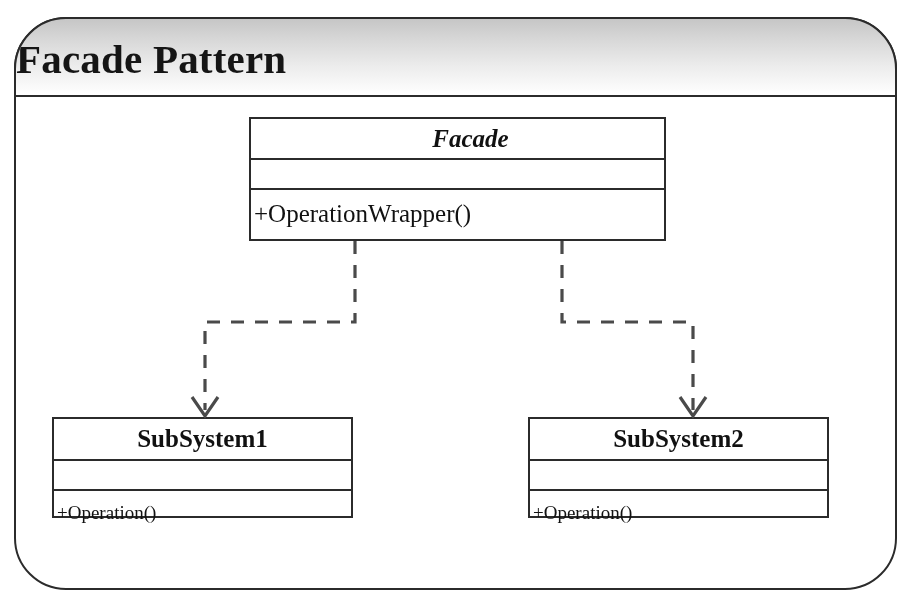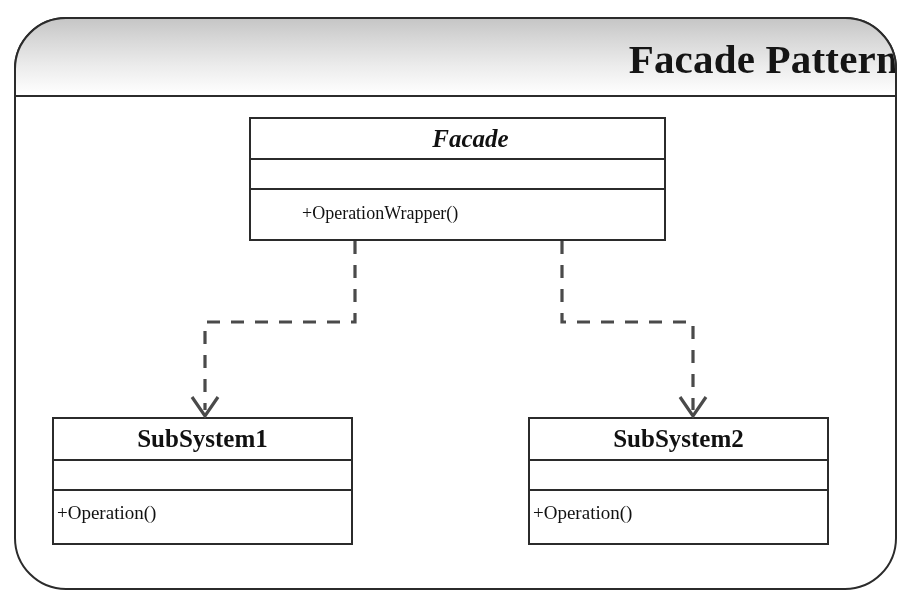--- a/index.html
+++ b/index.html
@@ -41,21 +41,21 @@
     background: linear-gradient(to bottom, #c6c6c6 0%, #d8d8d8 28%, #ececec 62%, #fbfbfb 92%, #ffffff 100%);
     overflow: hidden;
   }
   .frame-title {
     position: absolute;
     left: 0;
     top: 0;
     width: 883px;
     height: 80px;
     line-height: 80px;
-    text-align: right;
+    text-align: left;
     font-size: 41px;
     font-weight: bold;
     color: #151515;
     letter-spacing: 0.2px;
     white-space: nowrap;
   }
 
   
   .uml-class {
     position: absolute;
@@ -95,29 +95,28 @@
     height: 41px;
     line-height: 39px;
     font-size: 25px;
     font-style: italic;
     padding-left: 26px;
   }
   #facade-class .uml-attrs { height: 30px; }
   #facade-class .uml-ops {
     height: 49px;
     line-height: 47px;
-    font-size: 18px;
-    margin-left: 48px;
+    font-size: 25px;
   }
 
   
   .subsystem {
     top: 417px;
     width: 301px;
-    height: 128px;
+    height: 101px;
   }
   #subsystem1-class { left: 52px; }
   #subsystem2-class { left: 528px; }
   .subsystem .uml-name {
     height: 42px;
     line-height: 40px;
     font-size: 25px;
   }
   .subsystem .uml-attrs { height: 30px; }
   .subsystem .uml-ops {

